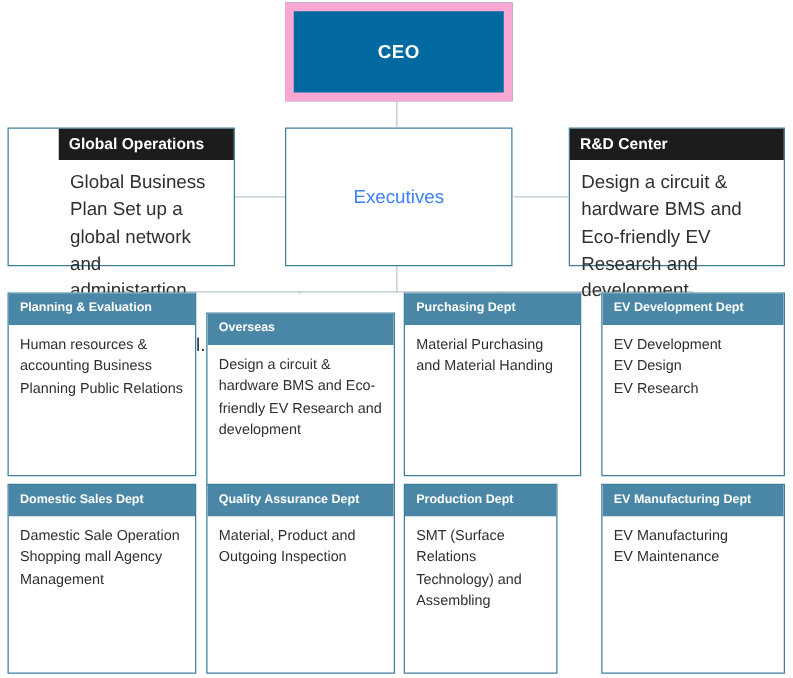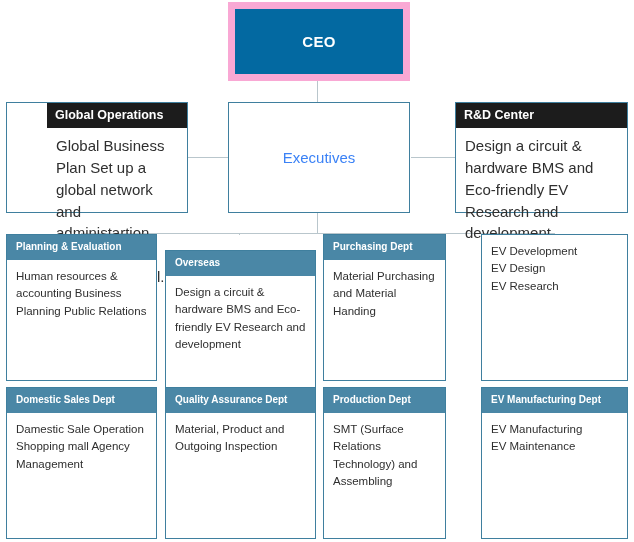--- a/index.html
+++ b/index.html
@@ -138,26 +138,27 @@
   <div class="node dept" style="left:6px; top:234px; width:151px; height:147px;">
     <div class="hdr">Planning &amp; Evaluation</div>
     <div class="body">Human resources &amp; accounting Business Planning Public Relations</div>
   </div>
 
   <div class="node dept" style="left:165px; top:250px; width:151px; height:147px;">
     <div class="hdr">Overseas</div>
     <div class="body">Design a circuit &amp; hardware BMS and Eco-friendly EV Research and development</div>
   </div>
 
-  <div class="node dept" style="left:323px; top:234px; width:123px; height:147px;">
+  <div class="node dept" style="left:323px; top:234px; width:142px; height:147px;">
     <div class="hdr">Purchasing Dept</div>
     <div class="body">Material Purchasing and Material Handing</div>
   </div>
 
   <div class="node dept" style="left:481px; top:234px; width:147px; height:147px;">
+    <div class="hdr">EV Development Dept</div>
     <div class="body">EV Development
 EV Design
 EV Research</div>
   </div>
 
   <div class="node dept" style="left:6px; top:387px; width:151px; height:152px;">
     <div class="hdr">Domestic Sales Dept</div>
     <div class="body">Damestic Sale Operation Shopping mall Agency Management</div>
   </div>
 

